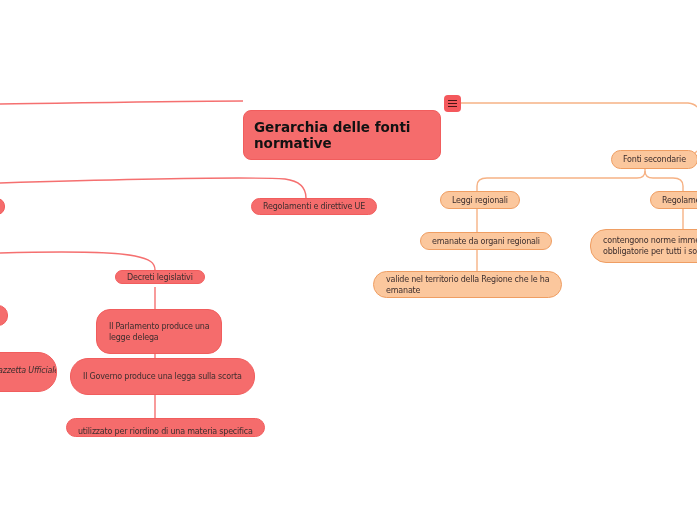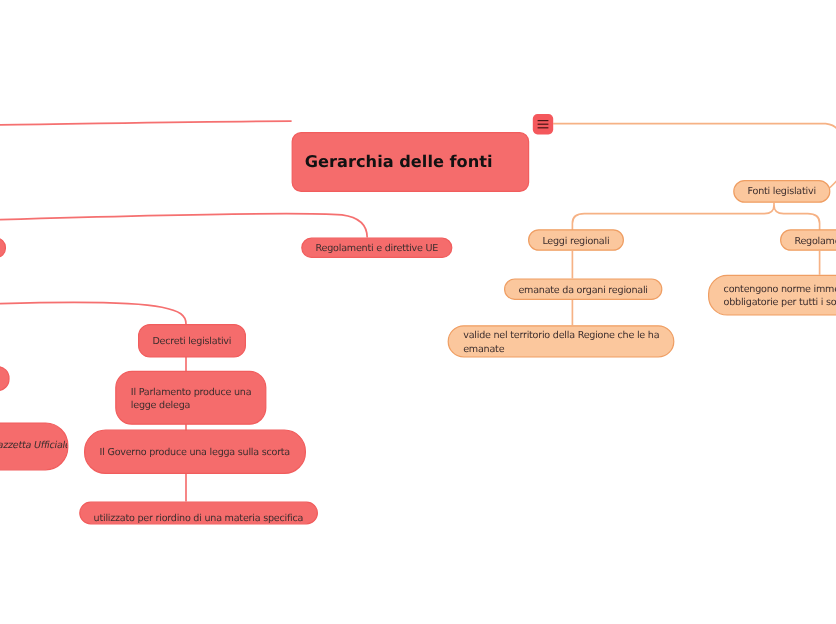--- a/index.html
+++ b/index.html
@@ -25,21 +25,21 @@
   }
   #collapse-btn{
     position:absolute;left:444px;top:95px;width:17px;height:17px;
     background:var(--btn-fill);border-radius:4px;display:flex;
     align-items:center;justify-content:center;cursor:pointer;
   }
   .bars{width:9px;height:1.5px;background:#4a1515;
     box-shadow:0 -3px 0 #4a1515,0 3px 0 #4a1515;}
   
   #n-regolamenti-ue{left:251px;top:198px;height:17px;}
-  #n-decreti{left:115px;top:270px;height:28px;}
+  #n-decreti{left:115px;top:270px;height:14px;}
   #n-parlamento{left:96px;top:309px;height:45px;}
   #n-governo{left:70px;top:358px;height:37px;border-radius:18px;}
   #n-utilizzato{left:66px;top:418px;height:19px;align-items:flex-end;}
   #n-sliver-top{left:-40px;top:198px;width:45px;height:17px;border-radius:8px;}
   #n-sliver-mid{left:-40px;top:305px;width:48px;height:21px;border-radius:10px;}
   #n-gazzetta{left:-130px;top:352px;width:187px;height:40px;border-radius:19px;overflow:hidden;}
   #n-gazzetta .ital{position:absolute;left:121px;top:13px;font-style:italic;}
   
   #n-fonti-secondarie{left:611px;top:150px;height:19px;}
   #n-leggi-regionali{left:440px;top:191px;height:18px;}
@@ -69,20 +69,21 @@
       <path d="M645 171 Q645 178 653 178 L673 178 Q683 178 683 186 L683 192"></path>
       <path d="M477 209 L477 232"></path>
       <path d="M477 250 L477 271"></path>
       <path d="M683 209 L683 229"></path>
     </g>
   </svg>
 
   <div class="node red" id="root-node">
     <span>
         <span class="ln" style="display:block">Gerarchia delle fonti</span>
+        <span class="ln" style="display:block">normative</span>
       </span>
   </div>
   <div id="collapse-btn">
     <span class="bars"></span>
   </div>
 
   <div class="node red pill" id="n-regolamenti-ue">
     <span>Regolamenti e direttive UE</span>
   </div>
   <div class="node red pill" id="n-decreti">
@@ -102,21 +103,21 @@
   <div class="node red pill" id="n-utilizzato">
     <span>utilizzato per riordino di una materia specifica</span>
   </div>
   <div class="node red" id="n-sliver-top"></div>
   <div class="node red" id="n-sliver-mid"></div>
   <div class="node red" id="n-gazzetta">
     <span class="ital">Gazzetta Ufficiale</span>
   </div>
 
   <div class="node orange pill" id="n-fonti-secondarie">
-    <span>Fonti legislativi</span>
+    <span>Fonti secondarie</span>
   </div>
   <div class="node orange pill" id="n-leggi-regionali">
     <span>Leggi regionali</span>
   </div>
   <div class="node orange pill" id="n-emanate">
     <span>emanate da organi regionali</span>
   </div>
   <div class="node orange multi" id="n-valide">
     <span>
         <span class="ln">valide nel territorio della Regione che le ha</span>

